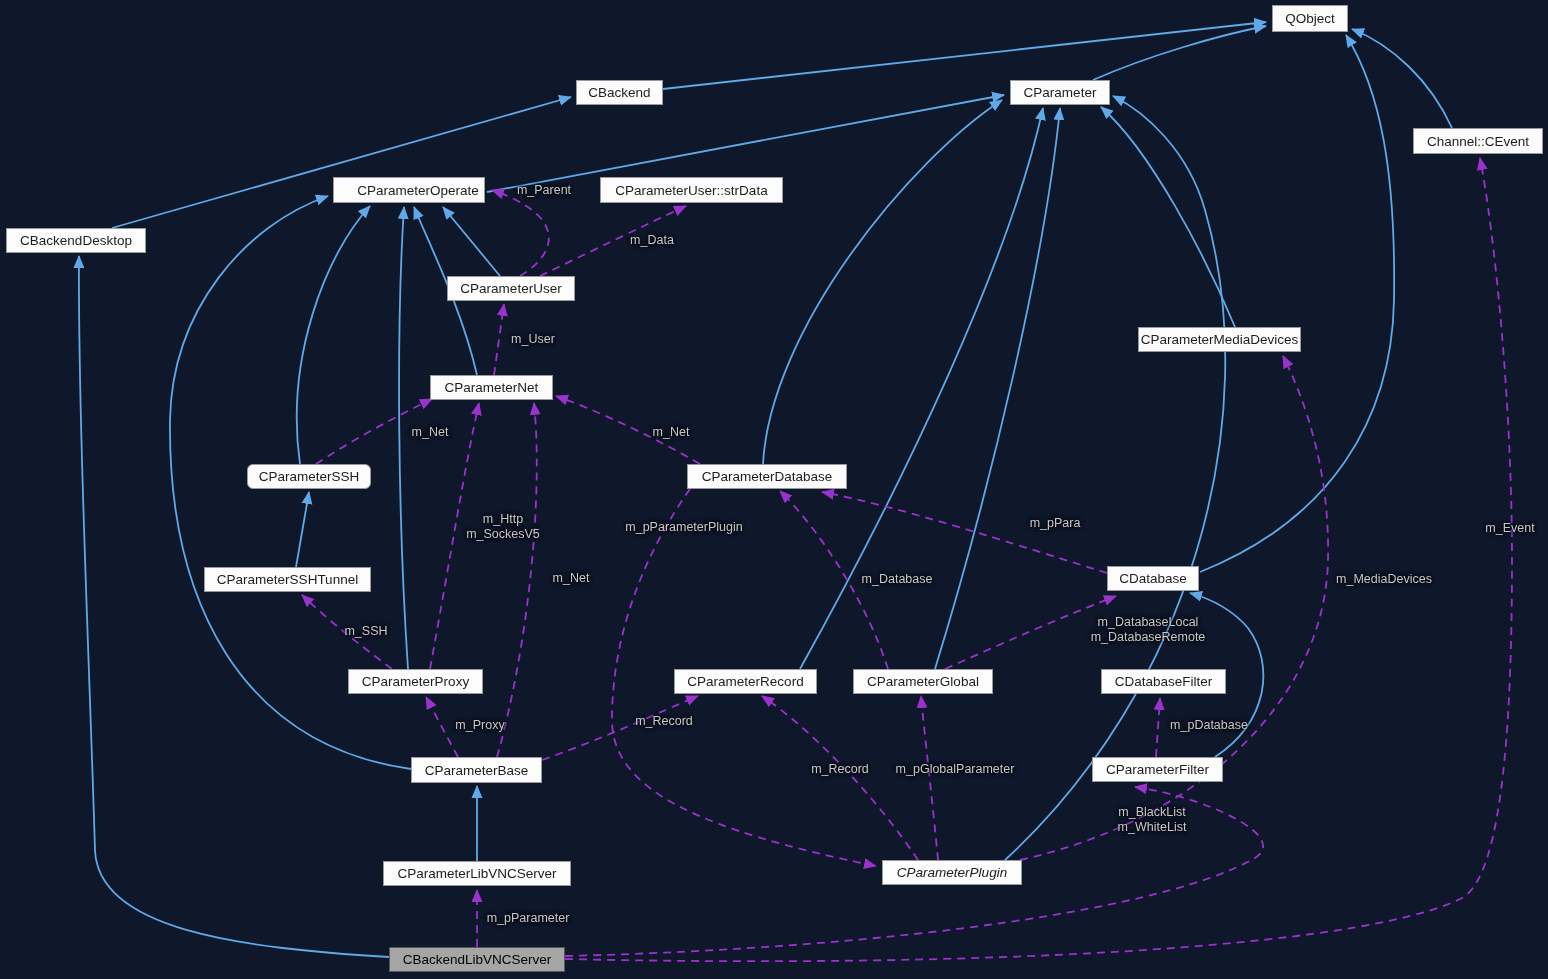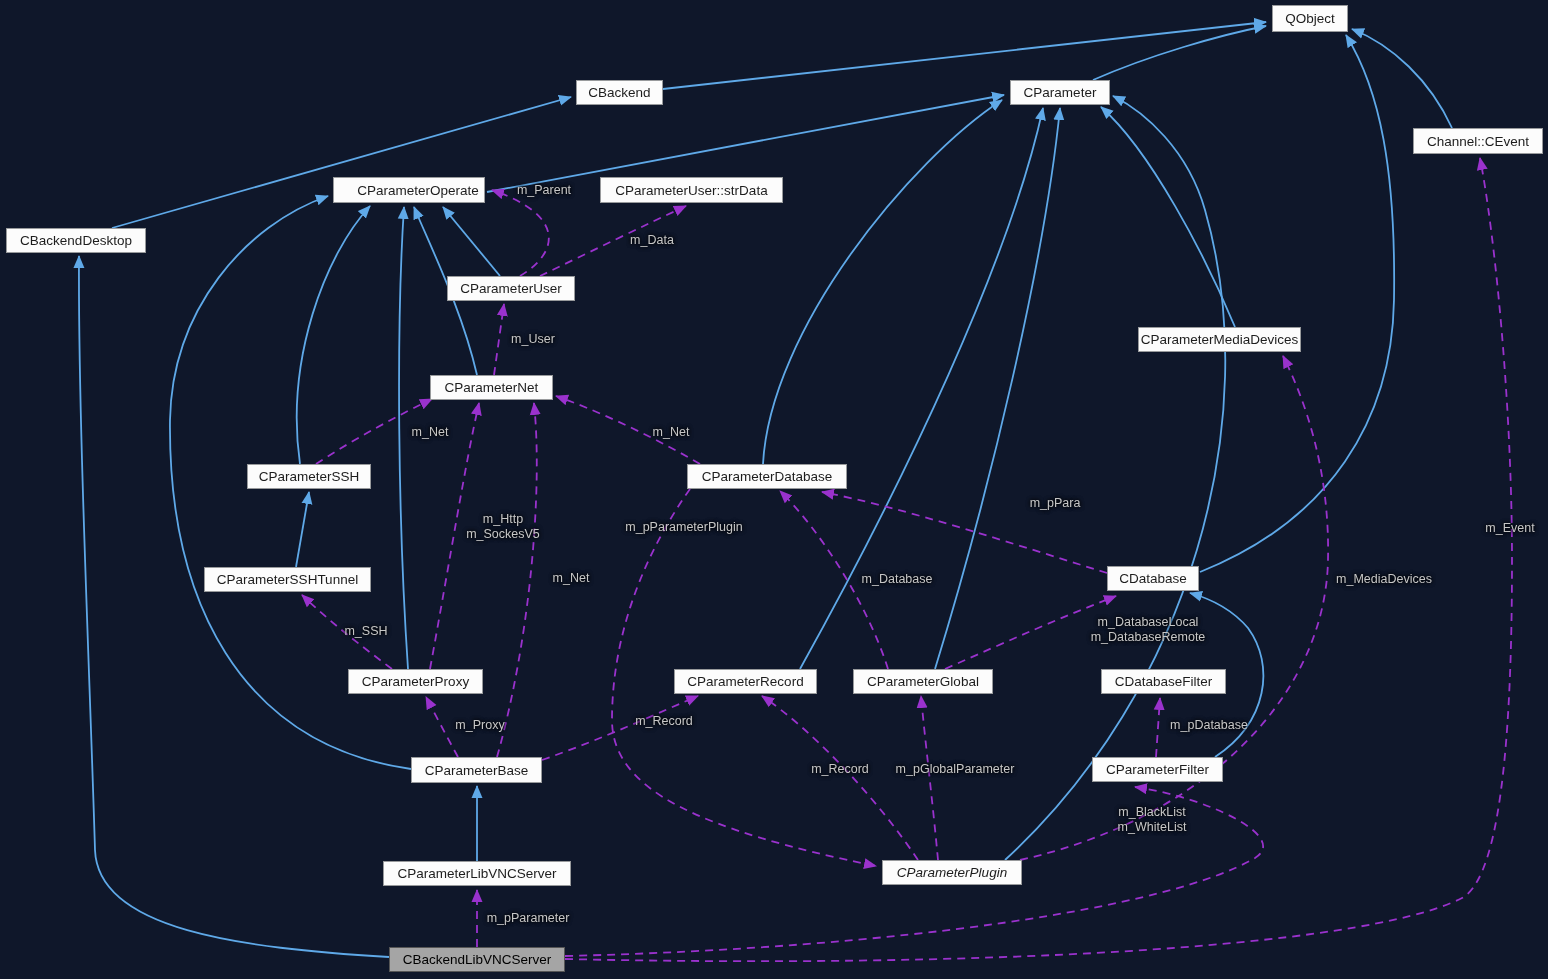--- a/index.html
+++ b/index.html
@@ -78,21 +78,21 @@
       <div class="node" style="left: 1272px; top: 5px; width: 76px; height: 27px;">QObject</div>
       <div class="node" style="left: 576px; top: 80px; width: 87px; height: 25px;">CBackend</div>
       <div class="node" style="left: 1010px; top: 80px; width: 100px; height: 25px;">CParameter</div>
       <div class="node" style="left: 1413px; top: 128px; width: 130px; height: 26px;">Channel::CEvent</div>
       <div class="node" style="left: 333px; top: 177px; width: 152px; height: 26px; padding-left: 18px;">CParameterOperate</div>
       <div class="node" style="left: 600px; top: 177px; width: 183px; height: 26px;">CParameterUser::strData</div>
       <div class="node" style="left: 6px; top: 228px; width: 140px; height: 25px;">CBackendDesktop</div>
       <div class="node" style="left: 447px; top: 276px; width: 128px; height: 25px;">CParameterUser</div>
       <div class="node" style="left: 1114px; top: 327px; width: 163px; height: 25px; margin-left: 24px;">CParameterMediaDevices</div>
       <div class="node" style="left: 430px; top: 375px; width: 123px; height: 25px;">CParameterNet</div>
-      <div class="node" style="left: 247px; top: 464px; width: 124px; height: 25px;">CParameterSSH</div>
+      <div class="node" style="left: 247px; top: 464px; width: 124px; height: 25px; border-radius: 6px;">CParameterSSH</div>
       <div class="node" style="left: 687px; top: 464px; width: 160px; height: 25px;">CParameterDatabase</div>
       <div class="node" style="left: 1107px; top: 566px; width: 92px; height: 25px;">CDatabase</div>
       <div class="node" style="left: 204px; top: 567px; width: 167px; height: 25px;">CParameterSSHTunnel</div>
       <div class="node" style="left: 348px; top: 669px; width: 135px; height: 25px;">CParameterProxy</div>
       <div class="node" style="left: 674px; top: 669px; width: 143px; height: 25px;">CParameterRecord</div>
       <div class="node" style="left: 853px; top: 669px; width: 140px; height: 25px;">CParameterGlobal</div>
       <div class="node" style="left: 1101px; top: 669px; width: 125px; height: 25px;">CDatabaseFilter</div>
       <div class="node" style="left: 411px; top: 757px; width: 131px; height: 26px;">CParameterBase</div>
       <div class="node" style="left: 1092px; top: 757px; width: 131px; height: 25px;">CParameterFilter</div>
       <div class="node" style="left: 383px; top: 861px; width: 188px; height: 25px;">CParameterLibVNCServer</div>
@@ -107,21 +107,21 @@
       <div class="edge-label" style="left: 671px; top: 432px; color: rgb(199, 199, 199);">m_Net</div>
       <div class="edge-label" style="left: 366px; top: 631px; color: rgb(199, 199, 199);">m_SSH</div>
       <div class="edge-label" style="left: 503px; top: 527px; color: rgb(199, 199, 199);">m_Http
 m_SockesV5</div>
       <div class="edge-label" style="left: 571px; top: 578px; color: rgb(199, 199, 199);">m_Net</div>
       <div class="edge-label" style="left: 480px; top: 725px; color: rgb(199, 199, 199);">m_Proxy</div>
       <div class="edge-label" style="left: 664px; top: 721px; color: rgb(199, 199, 199);">m_Record</div>
       <div class="edge-label" style="left: 840px; top: 769px; color: rgb(199, 199, 199);">m_Record</div>
       <div class="edge-label" style="left: 955px; top: 769px; color: rgb(199, 199, 199);">m_pGlobalParameter</div>
       <div class="edge-label" style="left: 897px; top: 579px; color: rgb(199, 199, 199);">m_Database</div>
-      <div class="edge-label" style="left: 1037px; top: 503px; color: rgb(199, 199, 199); padding-left: 36px;">m_pPara</div>
+      <div class="edge-label" style="left: 1037px; top: 523px; color: rgb(199, 199, 199); padding-left: 36px;">m_pPara</div>
       <div class="edge-label" style="left: 684px; top: 527px; color: rgb(199, 199, 199);">m_pParameterPlugin</div>
       <div class="edge-label" style="left: 1148px; top: 630px; color: rgb(199, 199, 199);">m_DatabaseLocal
 m_DatabaseRemote</div>
       <div class="edge-label" style="left: 1209px; top: 725px; color: rgb(199, 199, 199);">m_pDatabase</div>
       <div class="edge-label" style="left: 1152px; top: 820px; color: rgb(199, 199, 199);">m_BlackList
 m_WhiteList</div>
       <div class="edge-label" style="left: 1384px; top: 579px; color: rgb(199, 199, 199);">m_MediaDevices</div>
       <div class="edge-label" style="left: 528px; top: 918px; color: rgb(199, 199, 199);">m_pParameter</div>
       <div class="edge-label" style="left: 1510px; top: 528px; color: rgb(199, 199, 199);">m_Event</div>
     </div>

